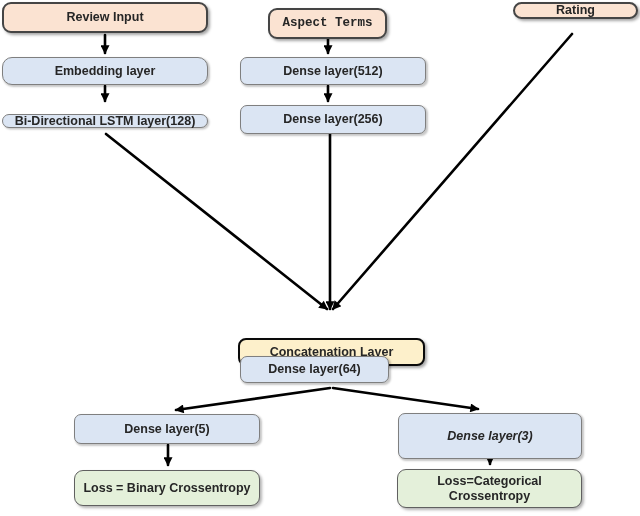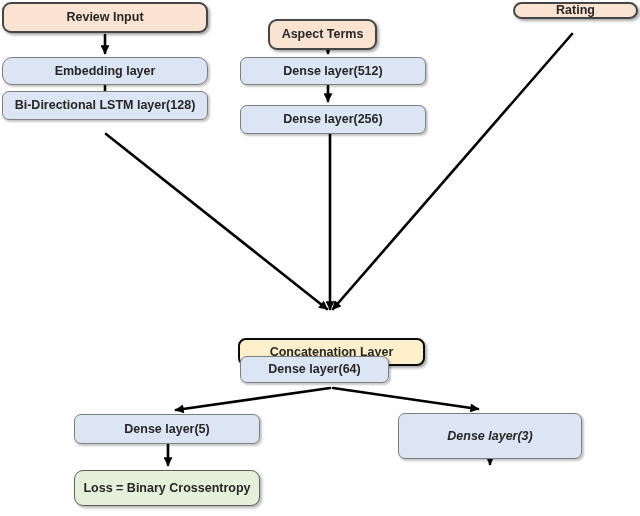--- a/index.html
+++ b/index.html
@@ -65,25 +65,25 @@
     margin-top: 24px;
   }
   .kind-loss {
     background: var(--loss-fill, #e4f0da);
     border: 1.8px solid var(--loss-border, #606060);
     border-radius: 9px;
     box-shadow: 2px 2px 3px rgba(0,0,0,0.3);
   }
   
   #n-review     { left: 2px;   top: 2px;   width: 206px; height: 31px; }
-  #n-aspect     { left: 268px; top: 19px;   width: 109px; height: 31px; }
+  #n-aspect     { left: 268px; top: 8px;   width: 119px; height: 31px; font-family: Liberation Mono, monospace; }
   #n-rating     { left: 513px; top: 2px;   width: 125px; height: 17px; }
   #n-embedding  { left: 2px;   top: 57px;  width: 206px; height: 28px; border-radius: 10px; }
   #n-dense512   { left: 240px; top: 57px;  width: 186px; height: 28px; }
-  #n-bilstm     { left: 2px;   top: 91px; width: 206px; height: 29px; }
+  #n-bilstm     { left: 2px;   top: 114px; width: 206px; height: 14px; }
   #n-dense256   { left: 240px; top: 105px; width: 186px; height: 29px; }
   #n-concat     { left: 238px; top: 314px; width: 187px; height: 28px; }
   #n-dense64    { left: 240px; top: 356px; width: 149px; height: 27px; }
   #n-dense5     { left: 74px;  top: 414px; width: 186px; height: 30px; }
   #n-dense3     { left: 398px; top: 413px; width: 184px; height: 46px; font-style: italic; }
   #n-lossbin    { left: 74px;  top: 470px; width: 186px; height: 36px; }
   #n-losscat    { left: 397px; top: 469px; width: 185px; height: 39px; }
 </style>
 </head>
 <body>
@@ -119,14 +119,15 @@
   <div class="node kind-layer" id="n-bilstm">Bi-Directional LSTM layer(128)</div>
   <div class="node kind-layer" id="n-dense256">Dense layer(256)</div>
 
   <div class="node kind-concat" id="n-concat">Concatenation Layer</div>
   <div class="node kind-layer" id="n-dense64">Dense layer(64)</div>
 
   <div class="node kind-layer" id="n-dense5">Dense layer(5)</div>
   <div class="node kind-layer" id="n-dense3">Dense layer(3)</div>
 
   <div class="node kind-loss" id="n-lossbin">Loss = Binary Crossentropy</div>
+  <div class="node kind-loss" id="n-losscat">Loss=Categorical Crossentropy</div>
 
 </div>
 
 </body></html>

